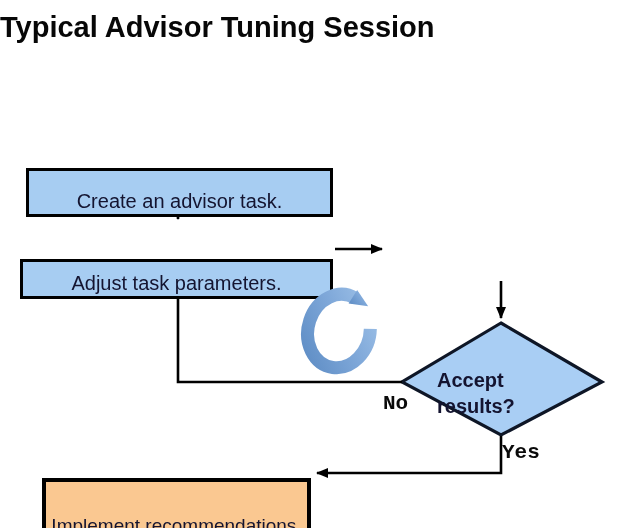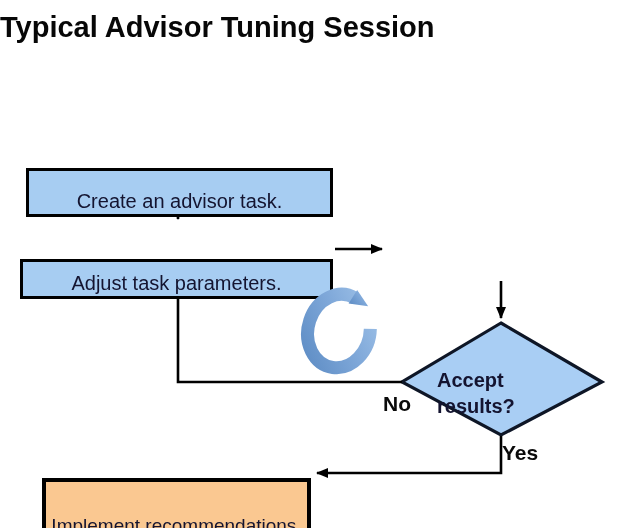--- a/index.html
+++ b/index.html
@@ -71,20 +71,21 @@
     font-size: 20px;
     line-height: 1.3;
     color: var(--node-text, #141430);
     margin-top: 16px;
   }
   .edge-label {
     position: absolute;
     font-weight: 700;
     font-size: 21px;
     color: #0a0a0a;
+    font-family: Liberation Mono, monospace;
   }
   .edge-label-no  { left: 383px; top: 392px; }
   .edge-label-yes { left: 502px; top: 441px; }
   .cycle-icon {
     position: absolute;
     left: 297px; top: 285px;
     width: 84px; height: 90px;
   }
 </style>
 </head>

